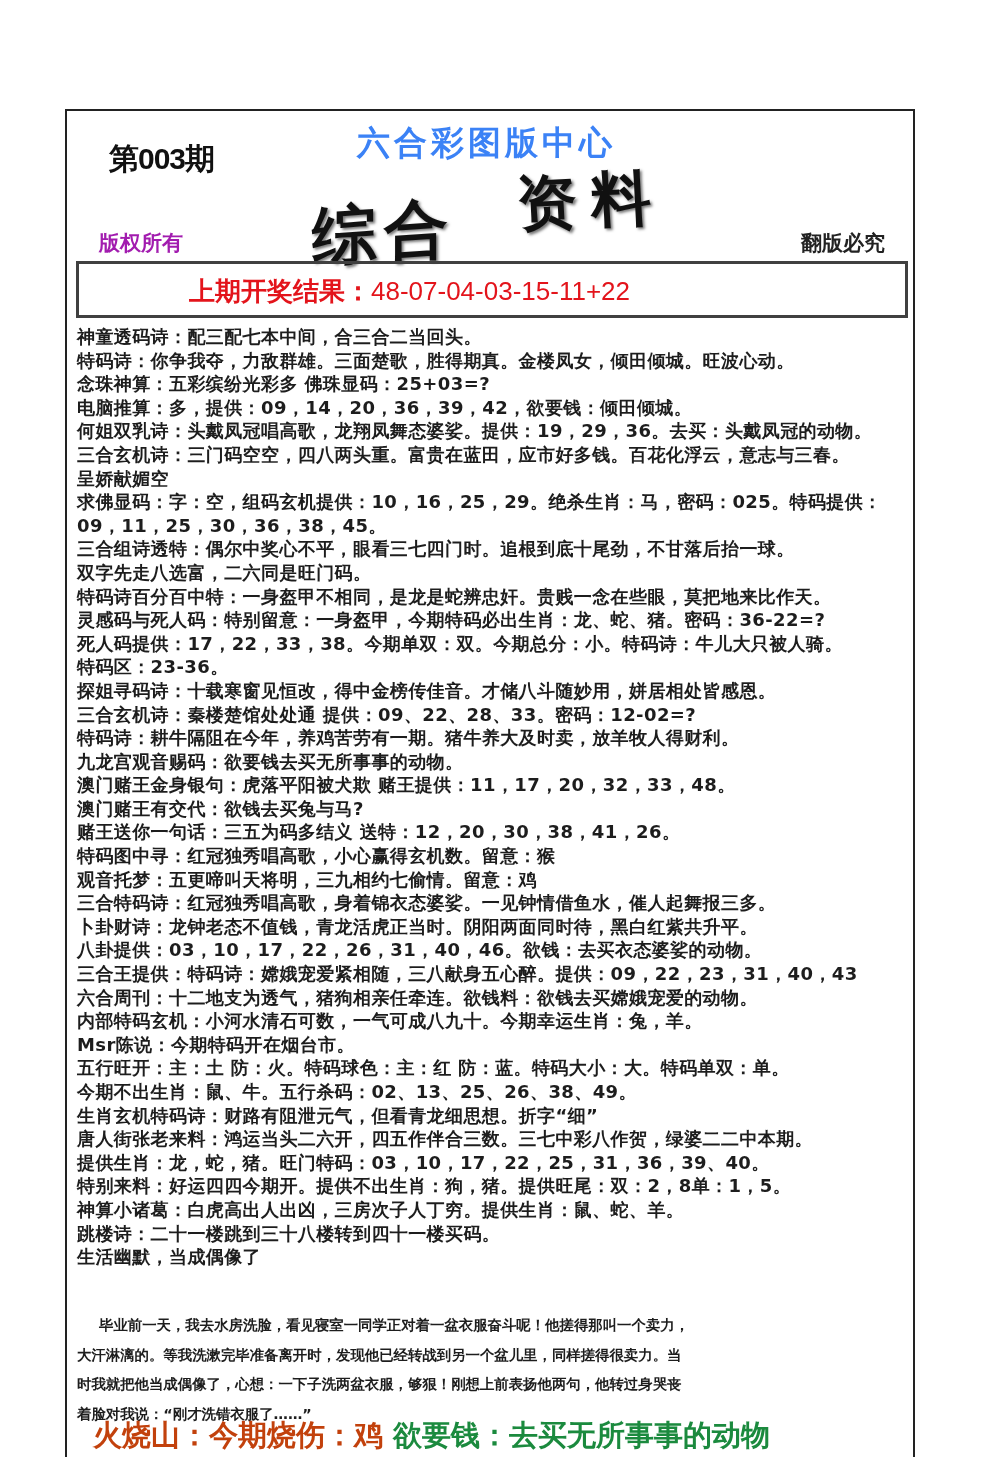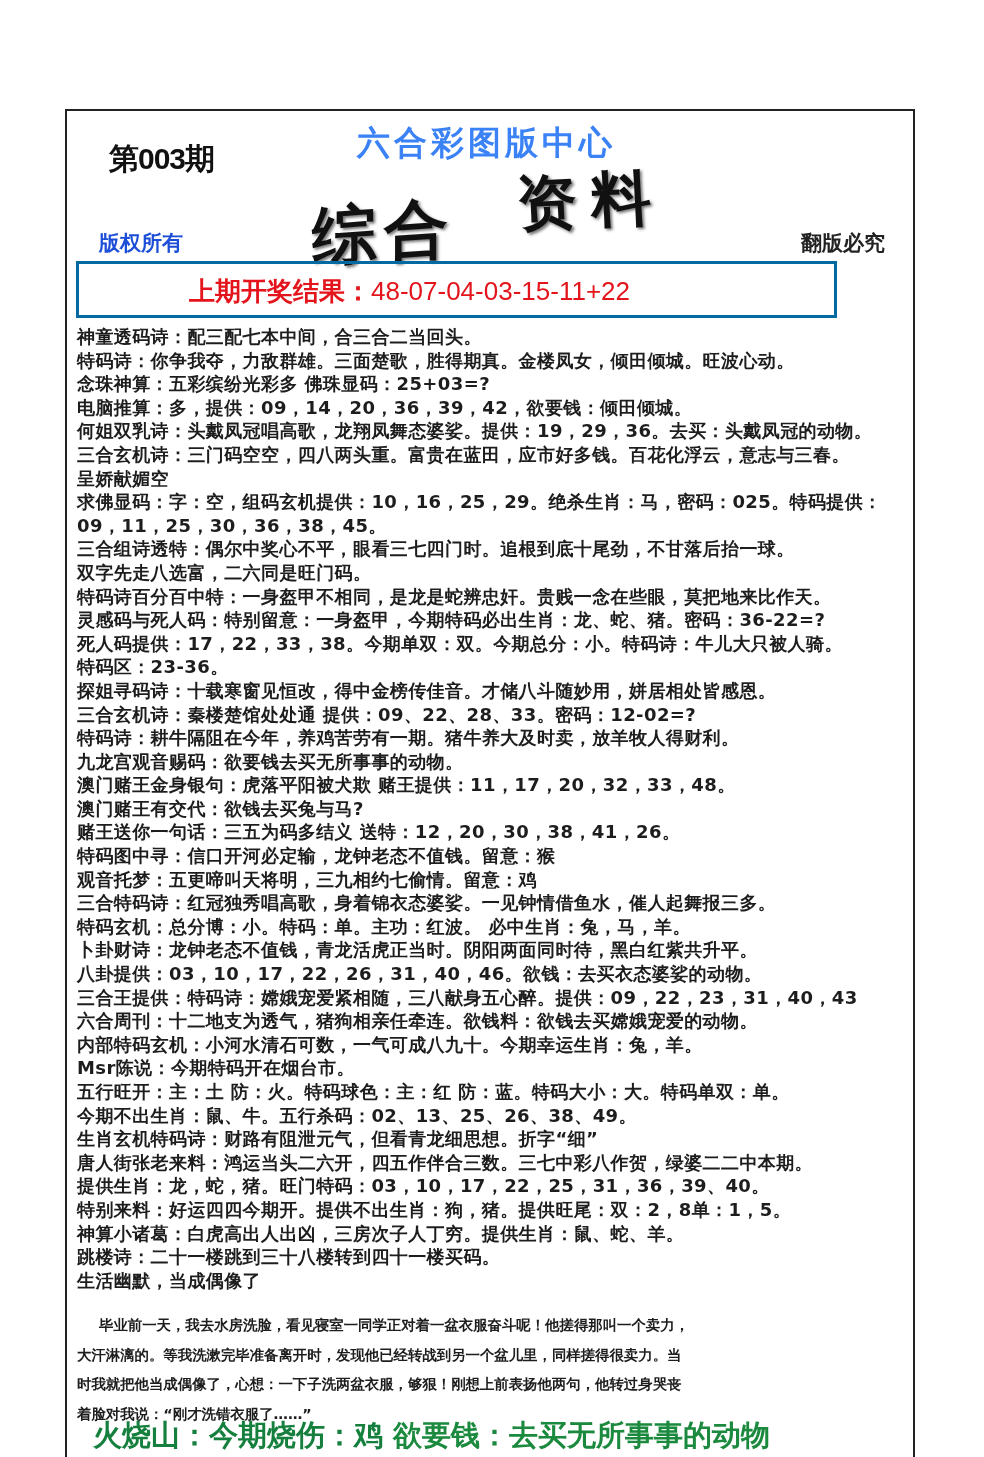--- a/index.html
+++ b/index.html
@@ -10,37 +10,37 @@
   .issue { position: absolute; left: 42px; top: 28px; font-family: "Liberation Sans", sans-serif;
            font-weight: bold; font-size: 30px; letter-spacing: -1px; color: #111; }
   .center-title { position: absolute; left: 290px; top: 10px; font-size: 33px; font-weight: bold;
                   letter-spacing: 4px; color: #3b82f6; font-family: "DejaVu Serif", serif; }
   .big-1 { position: absolute; left: 245px; top: 78px; font-size: 64px; font-weight: bold;
            color: #111; letter-spacing: 8px; font-family: "DejaVu Serif", serif;
            text-shadow: 2px 2px 3px #777; transform: skewY(-4deg); }
   .big-2 { position: absolute; left: 450px; top: 50px; font-size: 60px; font-weight: bold;
            color: #111; letter-spacing: 14px; font-family: "DejaVu Serif", serif;
            text-shadow: 2px 2px 3px #777; transform: rotate(-3deg); }
-  .left-tag { position: absolute; left: 32px; top: 118px; font-size: 21px; font-weight: bold; color: #1d4ed8; }
+  .left-tag { position: absolute; left: 32px; top: 118px; font-size: 21px; font-weight: bold; color: #a21caf; }
   .right-tag { position: absolute; right: 28px; top: 118px; font-size: 21px; font-weight: bold; color: #222; }
-  .result-box { position: absolute; left: 9px; top: 150px; width: 761px; height: 57px;
-                border: 3px solid #0369a1; box-sizing: border-box; }
+  .result-box { position: absolute; left: 9px; top: 150px; width: 832px; height: 57px;
+                border: 3px solid #404040; box-sizing: border-box; }
   .result { position: absolute; left: 110px; top: 10px; font-family: "Liberation Sans", sans-serif;
             font-size: 26px; color: #e3141b; font-weight: normal; white-space: nowrap; }
   .result .label { font-weight: bold; }
   .lines { position: absolute; left: 10px; top: 214px; width: 835px; }
   .line { font-size: 18px; height: 23.6px; line-height: 23.6px; white-space: nowrap;
           font-weight: bold; color: #1d1d1d; letter-spacing: 0.4px; }
   .story { position: absolute; left: 10px; top: 1200px; width: 830px; }
   .story-line { font-size: 14.4px; height: 29.5px; line-height: 29.5px; white-space: nowrap;
                 font-weight: bold; color: #1d1d1d; }
   .story-line.first { padding-left: 22px; }
   .banner { position: absolute; left: 26px; top: 1305px; white-space: nowrap;
             font-family: "DejaVu Serif", serif; font-weight: bold; font-size: 29px; }
-  .banner .red { color: #15803d; }
+  .banner .red { color: #c2410c; }
   .banner .green { color: #1b8a3e; }
 </style>
 </head>
 <body>
 
 <div class="frame">
   <div class="issue">第003期</div>
   <div class="center-title">六合彩图版中心</div>
   <div class="big-1">综合</div>
   <div class="big-2">资料</div>
@@ -69,24 +69,23 @@
     <div class="line">灵感码与死人码：特别留意：一身盔甲，今期特码必出生肖：龙、蛇、猪。密码：36-22=?</div>
     <div class="line">死人码提供：17，22，33，38。今期单双：双。今期总分：小。特码诗：牛儿大只被人骑。</div>
     <div class="line">特码区：23-36。</div>
     <div class="line">探姐寻码诗：十载寒窗见恒改，得中金榜传佳音。才储八斗随妙用，姘居相处皆感恩。</div>
     <div class="line">三合玄机诗：秦楼楚馆处处通 提供：09、22、28、33。密码：12-02=?</div>
     <div class="line">特码诗：耕牛隔阻在今年，养鸡苦劳有一期。猪牛养大及时卖，放羊牧人得财利。</div>
     <div class="line">九龙宫观音赐码：欲要钱去买无所事事的动物。</div>
     <div class="line">澳门赌王金身银句：虎落平阳被犬欺 赌王提供：11，17，20，32，33，48。</div>
     <div class="line">澳门赌王有交代：欲钱去买兔与马?</div>
     <div class="line">赌王送你一句话：三五为码多结义 送特：12，20，30，38，41，26。</div>
-    <div class="line">特码图中寻：信口开河必定输，龙钟老态不值钱。留意：猴</div>
+    <div class="line">特码图中寻：红冠独秀唱高歌，小心赢得玄机数。留意：猴</div>
     <div class="line">观音托梦：五更啼叫天将明，三九相约七偷情。留意：鸡</div>
     <div class="line">三合特码诗：红冠独秀唱高歌，身着锦衣态婆娑。一见钟情借鱼水，催人起舞报三多。</div>
-    <div class="line">特码玄机：总分博：小。特码：单。主功：红波。 必中生肖：兔，马，羊。</div>
     <div class="line">卜卦财诗：龙钟老态不值钱，青龙活虎正当时。阴阳两面同时待，黑白红紫共升平。</div>
     <div class="line">八卦提供：03，10，17，22，26，31，40，46。欲钱：去买衣态婆娑的动物。</div>
     <div class="line">三合王提供：特码诗：嫦娥宠爱紧相随，三八献身五心醉。提供：09，22，23，31，40，43</div>
     <div class="line">六合周刊：十二地支为透气，猪狗相亲任牵连。欲钱料：欲钱去买嫦娥宠爱的动物。</div>
     <div class="line">内部特码玄机：小河水清石可数，一气可成八九十。今期幸运生肖：兔，羊。</div>
     <div class="line">Msr陈说：今期特码开在烟台市。</div>
     <div class="line">五行旺开：主：土 防：火。特码球色：主：红 防：蓝。特码大小：大。特码单双：单。</div>
     <div class="line">今期不出生肖：鼠、牛。五行杀码：02、13、25、26、38、49。</div>
     <div class="line">生肖玄机特码诗：财路有阻泄元气，但看青龙细思想。折字“细”</div>
     <div class="line">唐人街张老来料：鸿运当头二六开，四五作伴合三数。三七中彩八作贺，绿婆二二中本期。</div>

